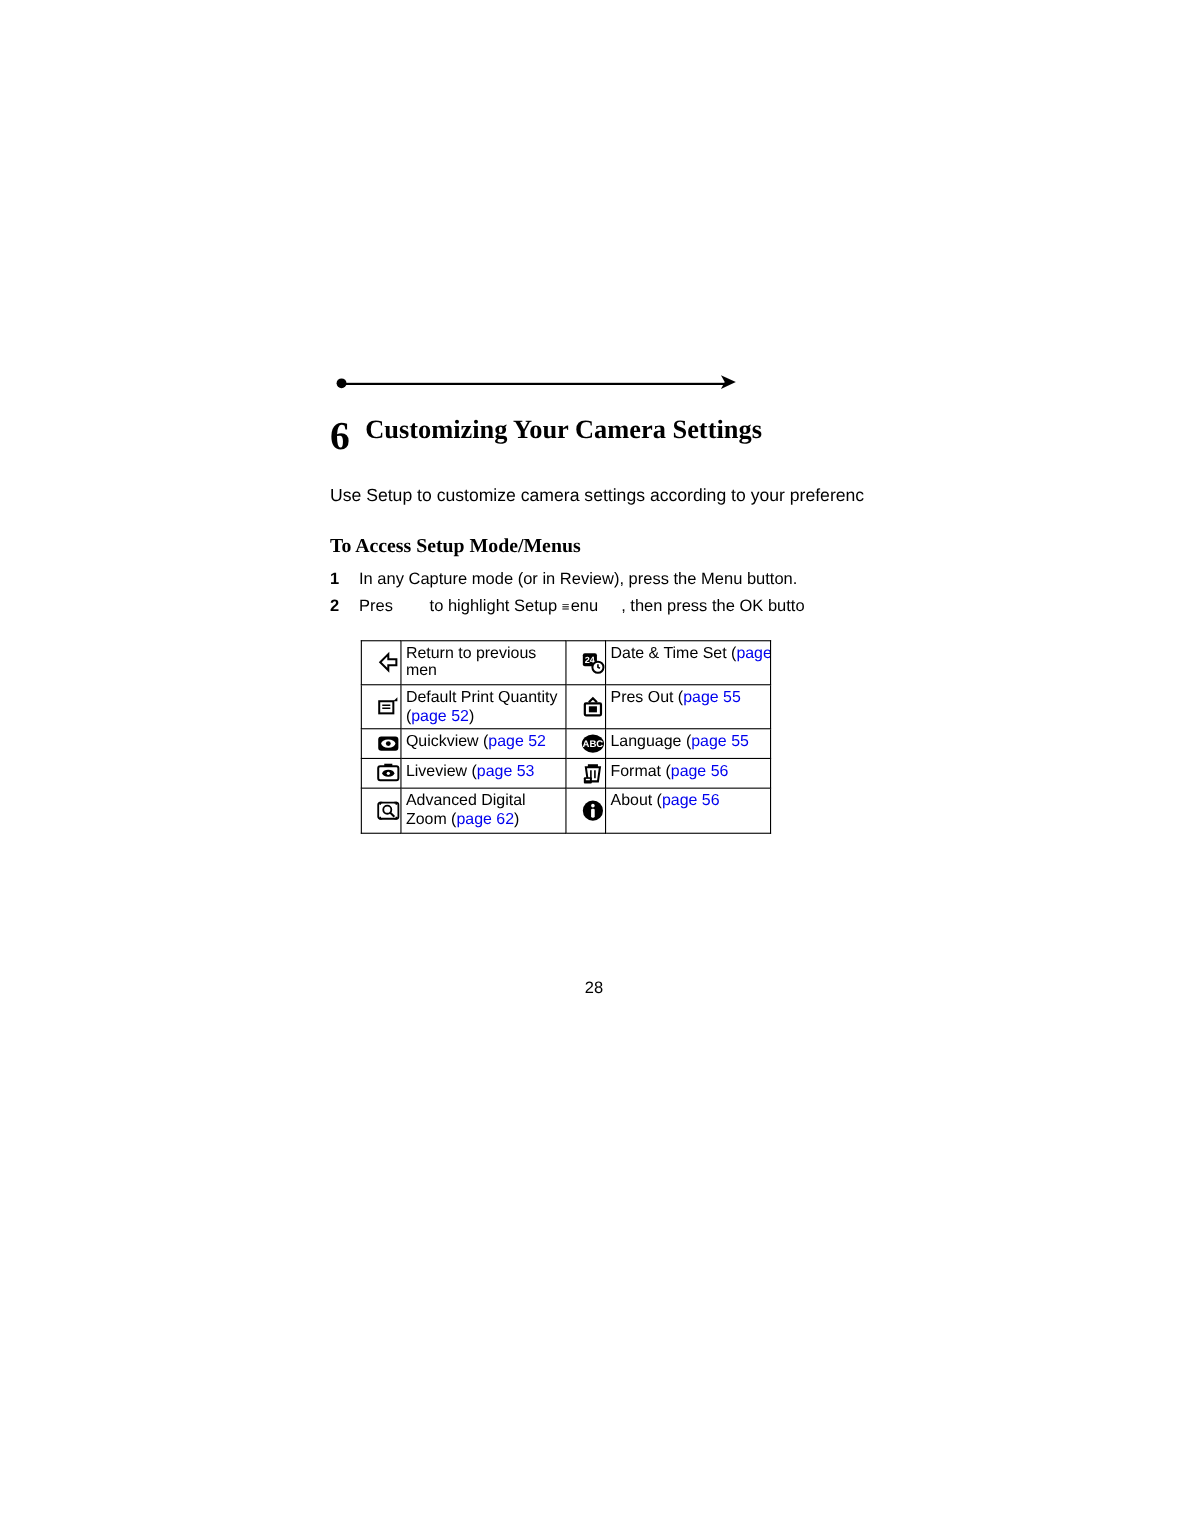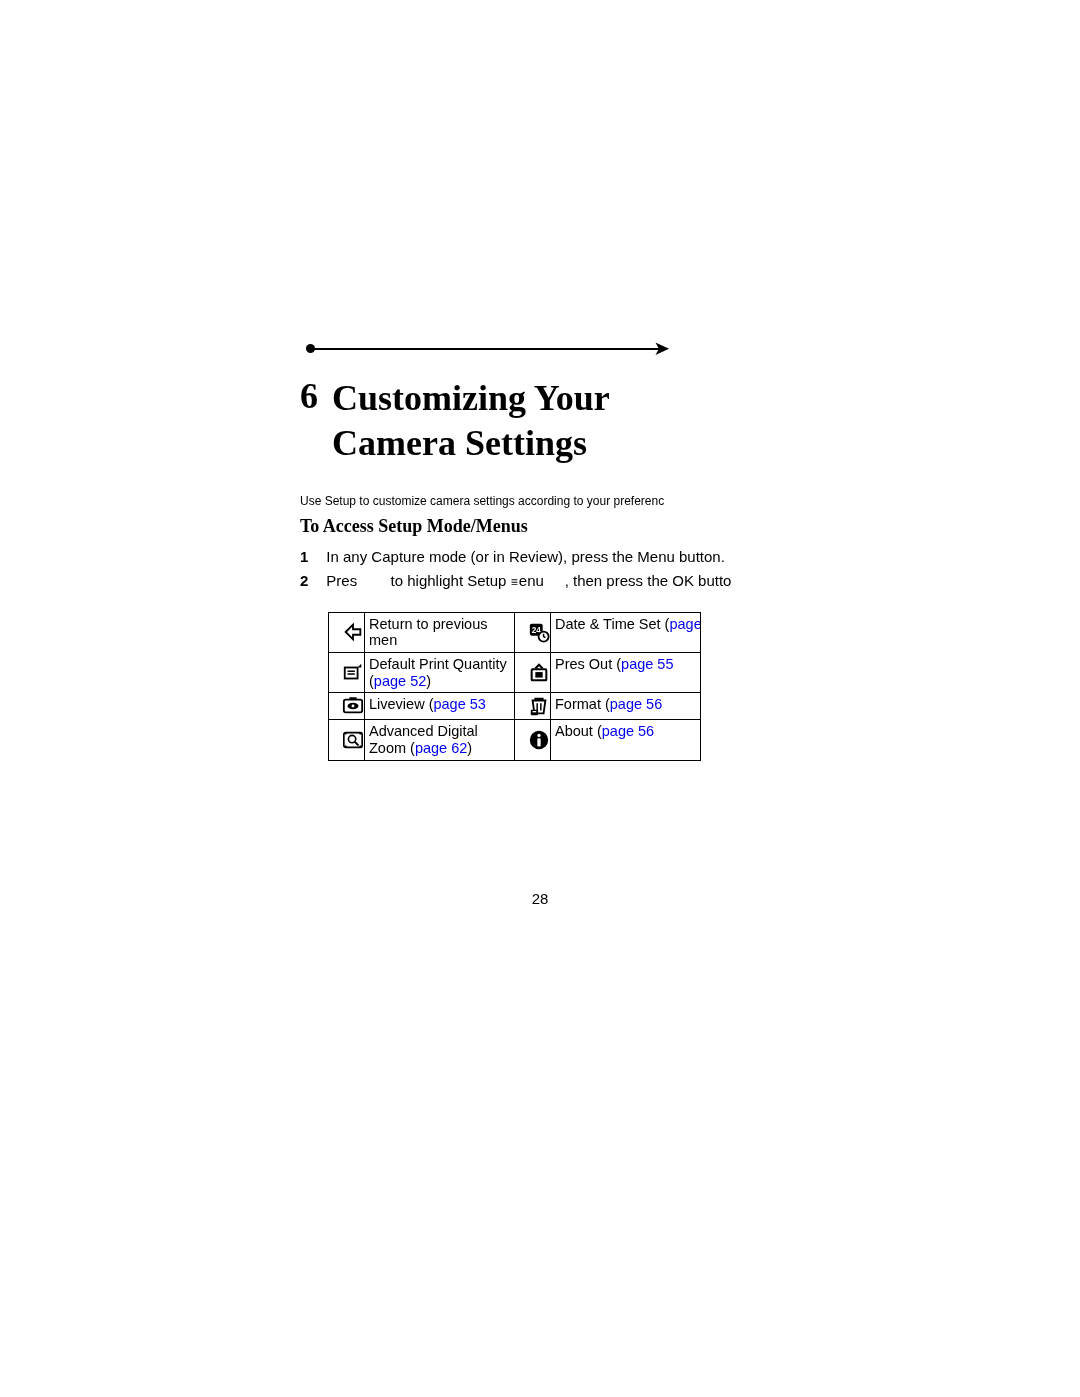--- a/index.html
+++ b/index.html
@@ -56,26 +56,26 @@
   .chapter-num {
     font-family: "Comic Sans MS", "Segoe Script", cursive;
     font-weight: bold;
     font-size: 36px;
     line-height: 1;
     padding-top: 2px;
   }
   .chapter-title {
     font-family: "Comic Sans MS", "Segoe Script", cursive;
     font-weight: bold;
-    font-size: 36px;
+    font-size: 24px;
     line-height: 1.25;
   }
   .intro {
-    font-size: 12px;
-    margin-bottom: 8px;
+    font-size: 16px;
+    margin-bottom: 26px;
     white-space: nowrap;
   }
   .section-h {
     font-family: "Comic Sans MS", "Segoe Script", cursive;
     font-weight: bold;
     font-size: 18px;
     margin-bottom: 10px;
   }
   .steps {
     margin: 0 0 20px 0;
@@ -224,20 +224,41 @@
           <rect x="4" y="8" width="16" height="12" rx="1" fill="none" stroke="#000" stroke-width="2.2"></rect>
           <path d="M8 7 L12 3 L16 7" fill="none" stroke="#000" stroke-width="2.2"></path>
           <rect x="8" y="11" width="8" height="6" fill="#000"></rect>
         </svg>
       </td>
       <td class="nowrap">
         <span>Pres Out (</span><span class="link">page 55</span>
       </td>
     </tr>
 
+    <tr>
+      <td class="icon">
+        <svg class="ic" viewBox="0 0 24 24">
+          <rect x="2" y="5" width="20" height="14" rx="3" fill="#000"></rect>
+          <ellipse cx="12" cy="12" rx="7" ry="4" fill="#fff"></ellipse>
+          <circle cx="12" cy="12" r="2.4" fill="#000"></circle>
+        </svg>
+      </td>
+      <td class="nowrap">
+        <span>Quickview (</span><span class="link">page 52</span>
+      </td>
+      <td class="icon">
+        <svg class="ic" viewBox="0 0 24 24">
+          <ellipse cx="12" cy="12" rx="11" ry="9" fill="#000"></ellipse>
+          <text x="12" y="15.5" font-size="9.5" font-weight="900" text-anchor="middle" fill="#fff">ABC</text>
+        </svg>
+      </td>
+      <td class="nowrap">
+        <span>Language (</span><span class="link">page 55</span>
+      </td>
+    </tr>
 
     <tr>
       <td class="icon">
         <svg class="ic" viewBox="0 0 24 24">
           <rect x="2" y="5" width="20" height="14" rx="2" fill="none" stroke="#000" stroke-width="2"></rect>
           <rect x="8" y="2.5" width="8" height="3" fill="#000"></rect>
           <ellipse cx="12" cy="12" rx="6" ry="3.5" fill="#000"></ellipse>
           <circle cx="12" cy="12" r="1.6" fill="#fff"></circle>
         </svg>
       </td>

